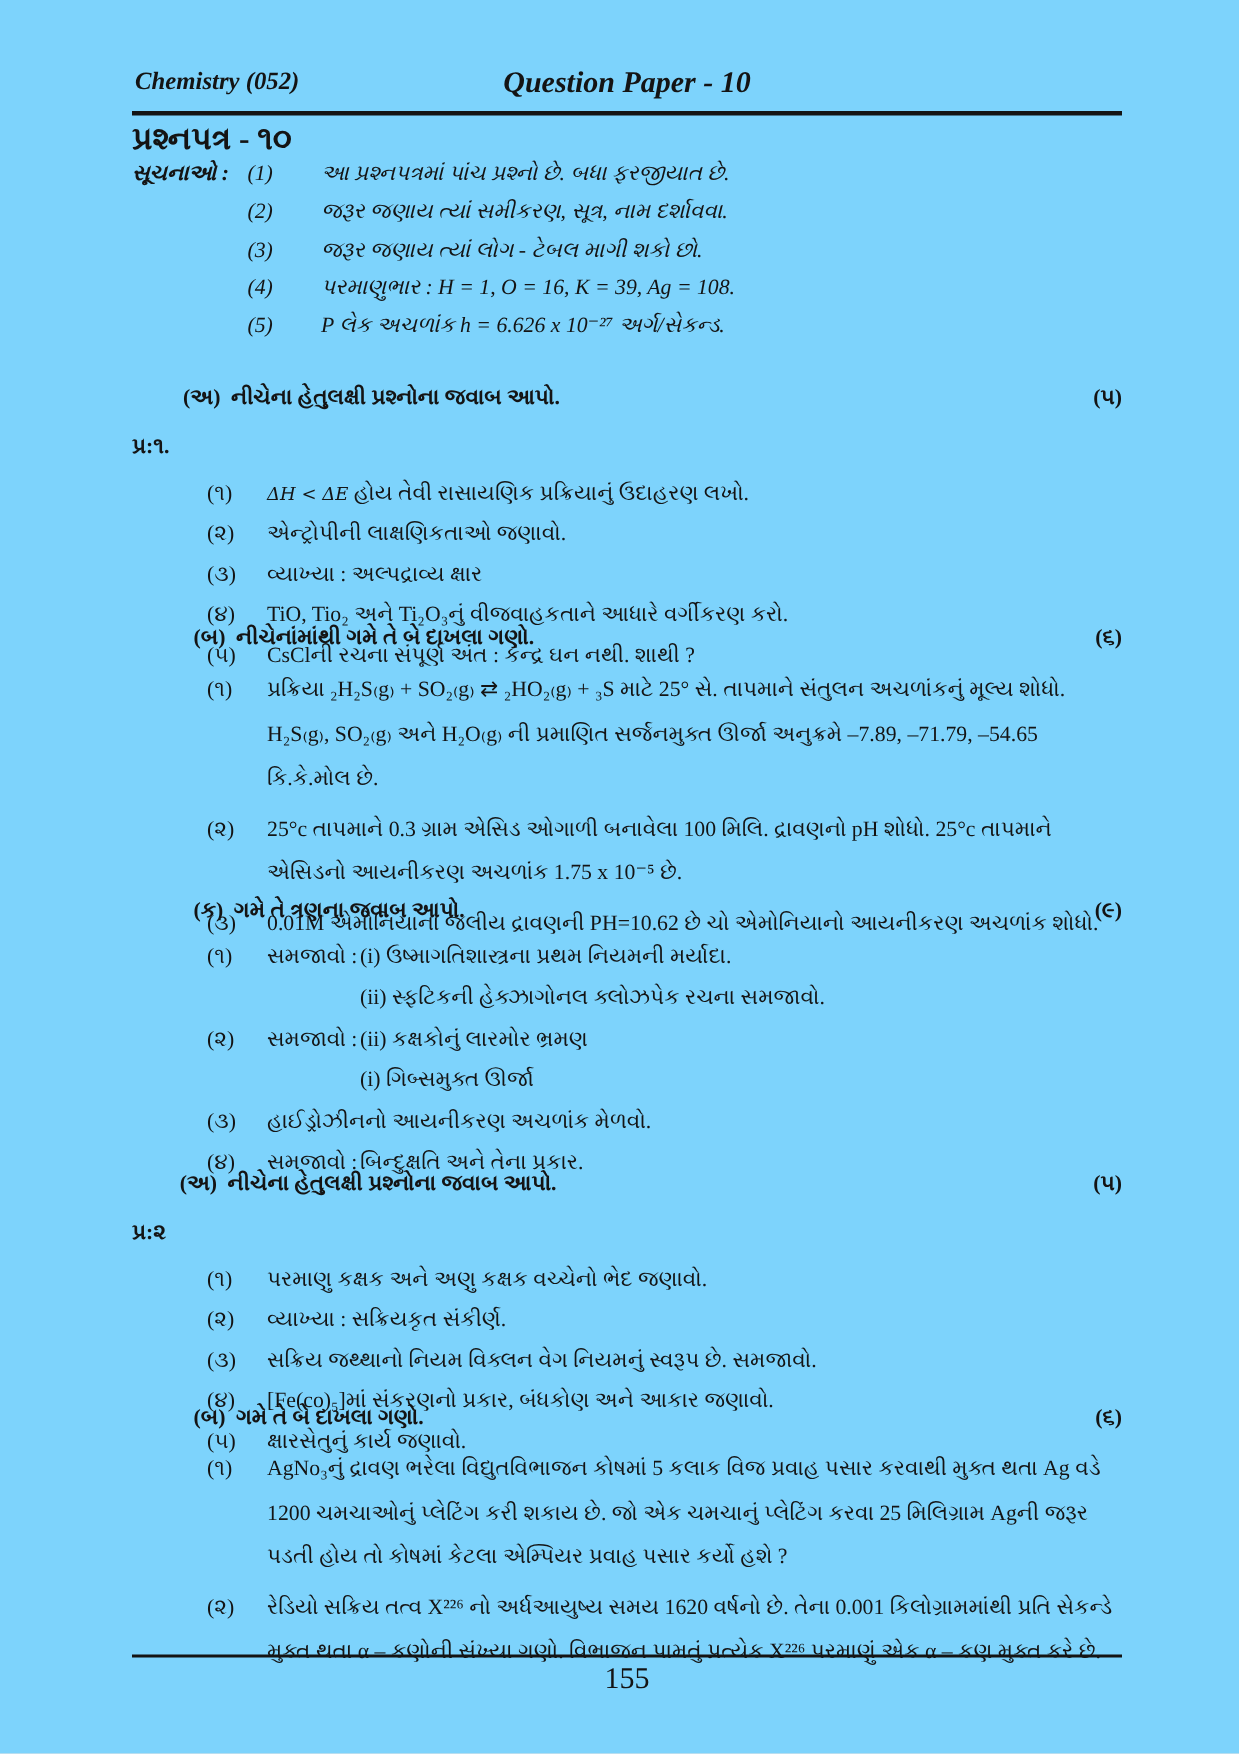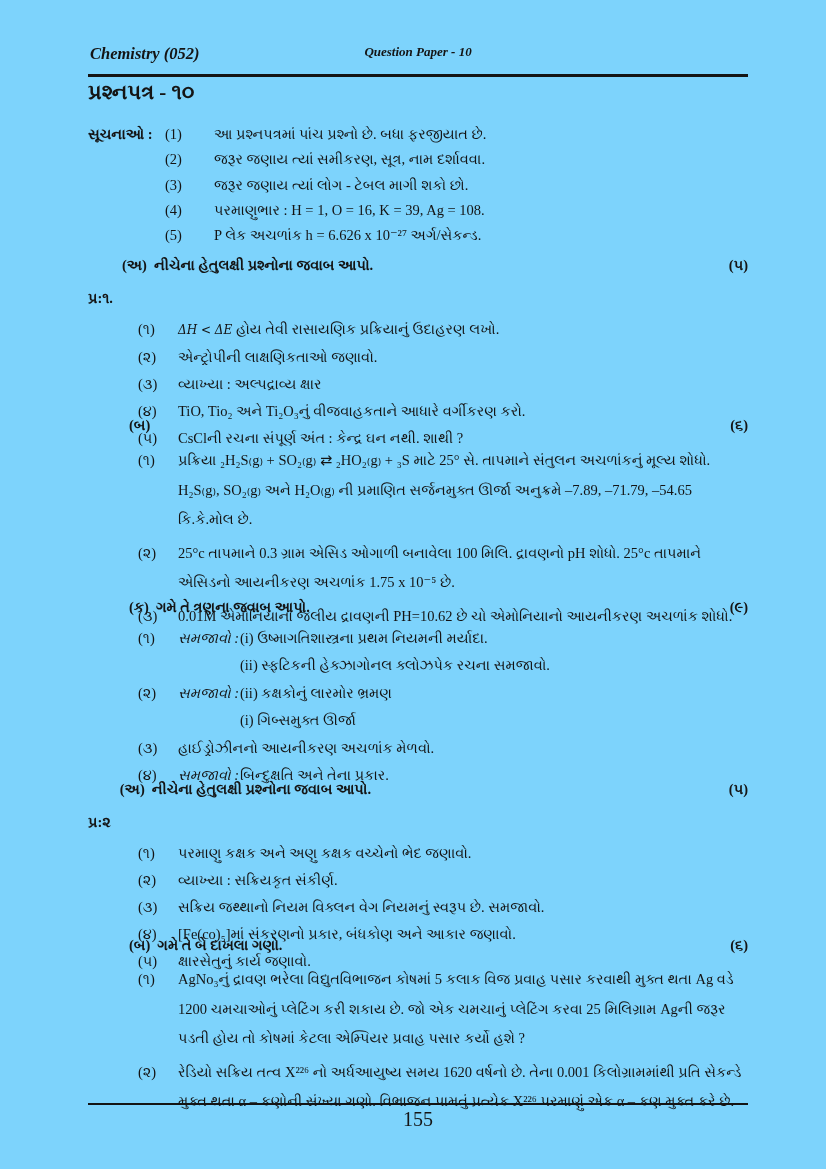--- a/index.html
+++ b/index.html
@@ -4,27 +4,27 @@
 <style>
   html,body{margin:0;padding:0;background:#e8e8e8;}
   .page{position:relative;width:826px;height:1169px;background:#7dd3fc;
         font-family:"Liberation Serif","DejaVu Sans",serif;color:#141414;
         overflow:hidden;font-size:14.5px;}
   .abs{position:absolute;left:88px;width:660px;}
 
   
   .header{top:44px;border-bottom:3px solid #141414;padding-bottom:8px;height:22px;}
   .header-left{position:absolute;left:2px;top:0;font-weight:bold;font-style:italic;font-size:16.5px;}
-  .header-center{position:absolute;left:0;right:0;top:0;text-align:center;font-weight:bold;font-style:italic;font-size:13px;}
+  .header-center{position:absolute;left:0;right:0;top:0;text-align:center;font-weight:bold;font-style:italic;font-size:20px;}
 
   
   .title{top:80px;text-align:left;font-weight:bold;font-size:21px;}
 
   
-  .instructions{top:122px;}
+  .instructions{top:104px;font-style:italic;}
   .instr-row{display:flex;line-height:25.3px;}
   .instr-label{width:77px;flex:none;font-weight:bold;}
   .instr-num{width:49px;flex:none;}
   .instr-text{flex:1;}
 
   
   .q-head{display:flex;font-weight:bold;line-height:26px;position:relative;padding-right:30px;}
   .q-num{flex:none;margin-right:9px;margin-top:33px;}
   .q-sec-label{flex:none;margin-right:7px;}
   .q-sec-heading{flex:1;}
@@ -33,21 +33,21 @@
 
   
   .items{margin-left:50px;margin-top:5px;}
   .item{display:flex;line-height:27px;}
   .item-num{width:40px;flex:none;}
   .item-text{flex:1;}
   .item.loose{line-height:29.5px;margin-bottom:4px;}
   .math{font-style:italic;font-size:12px;font-family:"DejaVu Serif","Liberation Serif",serif;}
 
   
-  .item-label{width:62px;flex:none;font-style:italic;}
+  .item-label{width:62px;flex:none;}
   .item-subs{flex:1;}
   .sub-line{line-height:27.4px;}
 
   
   .footer{top:1103px;border-top:2px solid #141414;text-align:center;padding-top:3px;font-size:20px;}
 </style>
 </head>
 <body>
 
 <div class="page">
@@ -114,20 +114,21 @@
       <div class="item">
         <div class="item-num">(૫)</div>
         <div class="item-text">CsClની રચના સંપૂર્ણ અંત : કેન્દ્ર ઘન નથી. શાથી ?</div>
       </div>
     </div>
   </div>
 
   <div class="abs" style="top:412px;">
     <div class="q-head indent">
       <div class="q-sec-label">(બ)</div>
+      <div class="q-sec-heading">નીચેનાંમાંથી ગમે તે બે દાખલા ગણો.</div>
       <div class="q-marks">(૬)</div>
     </div>
     <div class="items" style="margin-top:8px;">
       <div class="item loose">
         <div class="item-num">(૧)</div>
         <div class="item-text">પ્રક્રિયા ₂H₂S₍g₎ + SO₂₍g₎ ⇄ ₂HO₂₍g₎ + ₃S માટે 25° સે. તાપમાને સંતુલન અચળાંકનું મૂલ્ય શોધો. H₂S₍g₎, SO₂₍g₎ અને H₂O₍g₎ ની પ્રમાણિત સર્જનમુક્ત ઊર્જા અનુક્રમે –7.89, –71.79, –54.65 કિ.કે.મોલ છે.</div>
       </div>
       <div class="item loose">
         <div class="item-num">(૨)</div>
         <div class="item-text">25°c તાપમાને 0.3 ગ્રામ એસિડ ઓગાળી બનાવેલા 100 મિલિ. દ્રાવણનો pH શોધો. 25°c તાપમાને એસિડનો આયનીકરણ અચળાંક 1.75 x 10⁻⁵ છે.</div>

